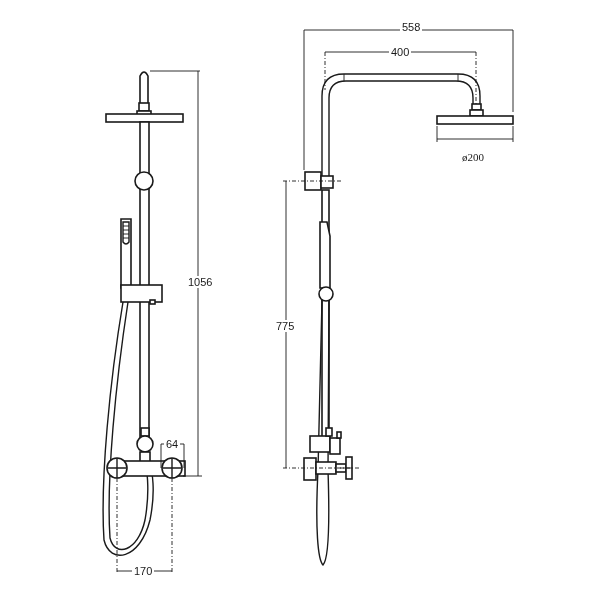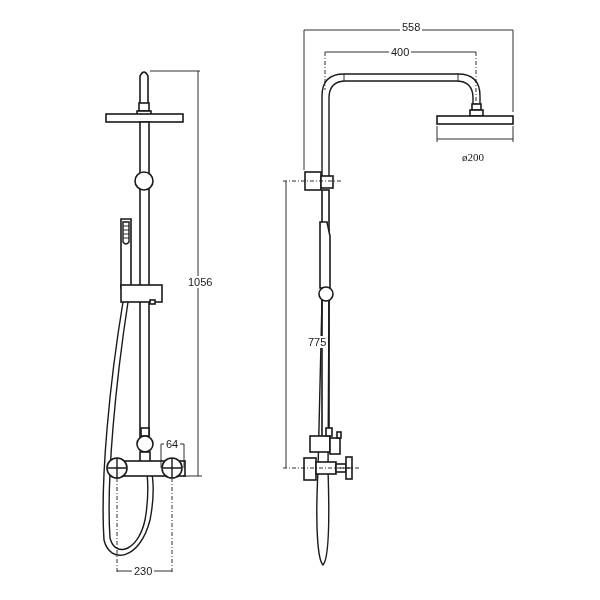--- a/index.html
+++ b/index.html
@@ -111,18 +111,18 @@
     <line class="dim" x1="437" y1="139" x2="513" y2="139"></line>
 
     <line class="dash" x1="283" y1="181" x2="343" y2="181"></line>
     <line class="dash" x1="283" y1="468" x2="360" y2="468"></line>
     <line class="dim" x1="286" y1="181" x2="286" y2="468"></line>
   </g>
 </svg>
 
 <span class="lbl" style="left:186px; top:276px;">1056</span>
 <span class="lbl" style="left:164px; top:438px;text-align:right;">64</span>
-<span class="lbl" style="left:132px; top:565px;">230</span>
+<span class="lbl" style="left:132px; top:565px;">170</span>
 <span class="lbl" style="left:400px; top:21px;">558</span>
 <span class="lbl" style="left:389px; top:46px;">400</span>
 <span class="lbl" style="left:460px; top:151px;font-family:Liberation Serif, serif;">ø200</span>
-<span class="lbl" style="left:274px; top:336px;margin-left:32px;">775</span>
+<span class="lbl" style="left:274px; top:320px;">775</span>
 </div>
 
 </body></html>

